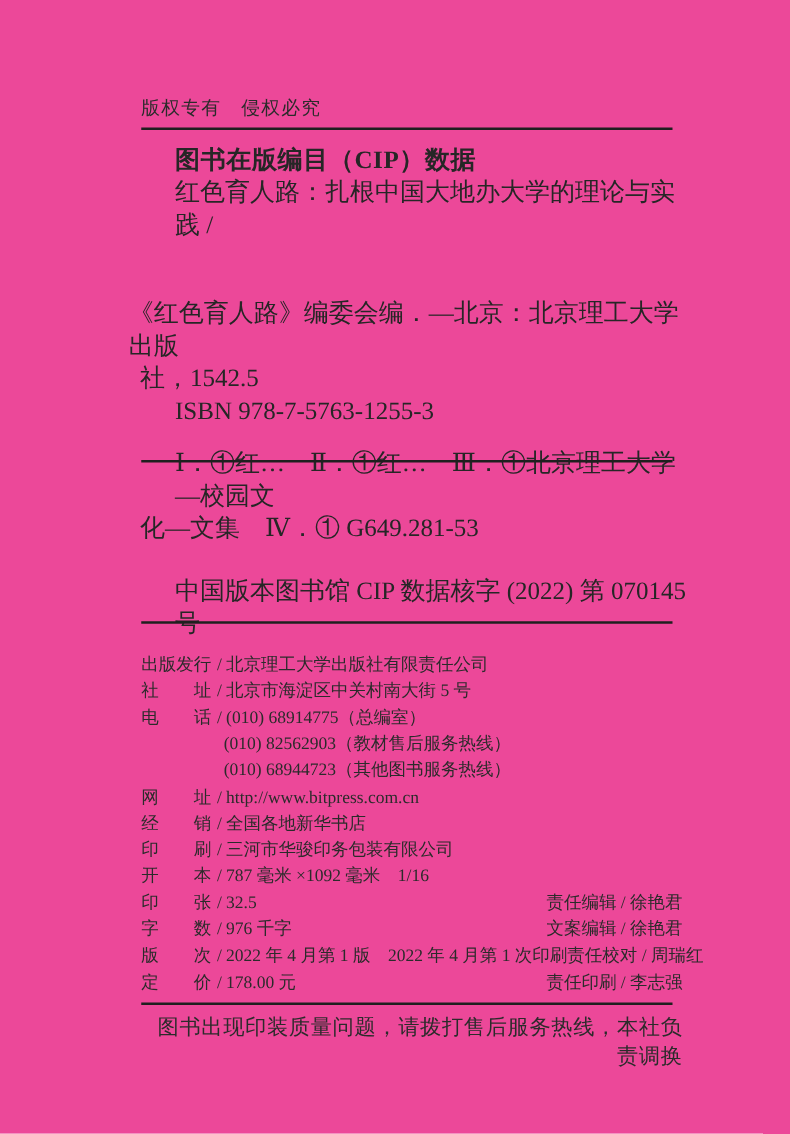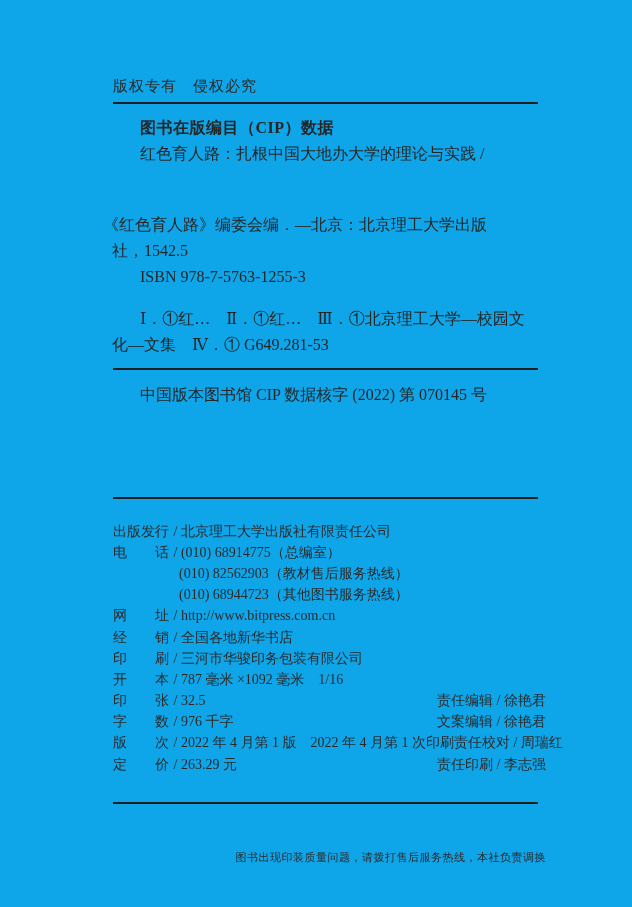--- a/index.html
+++ b/index.html
@@ -4,21 +4,21 @@
 <style>
   html, body {
     margin: 0;
     padding: 0;
     background: #ffffff;
   }
   .page {
     position: relative;
     width: 632px;
     height: 907px;
-    background: #0ea5e9;
+    background: #ec4899;
     color: #262626;
     font-family: "Liberation Serif", "DejaVu Serif", serif;
     overflow: hidden;
   }
   .notice {
     position: absolute;
     top: 77px;
     left: 113px;
     font-size: 15px;
     letter-spacing: 1px;
@@ -32,21 +32,21 @@
   }
   .rule-1 { top: 102px; height: 2px; }
   .rule-2 { top: 368px; height: 2px; }
   .rule-3 { top: 497px; height: 2px; }
   .rule-4 { top: 802px; height: 1.5px; }
   .cip {
     position: absolute;
     top: 115px;
     left: 112px;
     width: 440px;
-    font-size: 16px;
+    font-size: 20px;
     line-height: 26px;
   }
   .cip-heading {
     font-weight: bold;
     padding-left: 28px;
     letter-spacing: 0.5px;
   }
   .indent { padding-left: 28px; }
   .hang { margin-left: -9px; margin-top: 45px; }
   .cip-class { margin-top: 16px; }
@@ -71,24 +71,23 @@
     width: 57px;
   }
   .cont { padding-left: 66px; }
   .cell-right { text-align: right; }
   .footer {
     position: absolute;
     top: 810px;
     left: 113px;
     width: 433px;
     text-align: right;
-    font-size: 11px;
+    font-size: 17px;
     color: #2b2b2b;
     letter-spacing: 0.5px;
-    margin-top: 40px;
   }
 </style>
 </head>
 <body>
 
 <div class="page">
 
   <div class="notice">版权专有　侵权必究</div>
   <div class="rule rule-1"></div>
 
@@ -104,20 +103,23 @@
     </div>
     <div class="cip-record">中国版本图书馆 CIP 数据核字 (2022) 第 070145 号</div>
   </div>
 
   <div class="rule rule-2"></div>
   <div class="rule rule-3"></div>
 
   <div class="pub">
     <div class="row">
       <span><span class="lbl">出版发行</span><span> / </span><span>北京理工大学出版社有限责任公司</span></span>
+    </div>
+    <div class="row">
+      <span><span class="lbl">社　　址</span><span> / </span><span>北京市海淀区中关村南大街 5 号</span></span>
     </div>
     <div class="row">
       <span><span class="lbl">电　　话</span><span> / </span><span>(010) 68914775（总编室）</span></span>
     </div>
     <div class="row cont">
       <span><span>(010) 82562903（教材售后服务热线）</span></span>
     </div>
     <div class="row cont">
       <span><span>(010) 68944723（其他图书服务热线）</span></span>
     </div>
@@ -139,21 +141,21 @@
     </div>
     <div class="row">
       <span><span class="lbl">字　　数</span><span> / </span><span>976 千字</span></span>
       <span class="cell-right"><span>文案编辑</span><span> / </span><span>徐艳君</span></span>
     </div>
     <div class="row">
       <span><span class="lbl">版　　次</span><span> / </span><span>2022 年 4 月第 1 版　2022 年 4 月第 1 次印刷</span></span>
       <span class="cell-right"><span>责任校对</span><span> / </span><span>周瑞红</span></span>
     </div>
     <div class="row">
-      <span><span class="lbl">定　　价</span><span> / </span><span>263.29 元</span></span>
+      <span><span class="lbl">定　　价</span><span> / </span><span>178.00 元</span></span>
       <span class="cell-right"><span>责任印刷</span><span> / </span><span>李志强</span></span>
     </div>
   </div>
 
   <div class="rule rule-4"></div>
   <div class="footer">图书出现印装质量问题，请拨打售后服务热线，本社负责调换</div>
 
 </div>
 
 </body></html>

